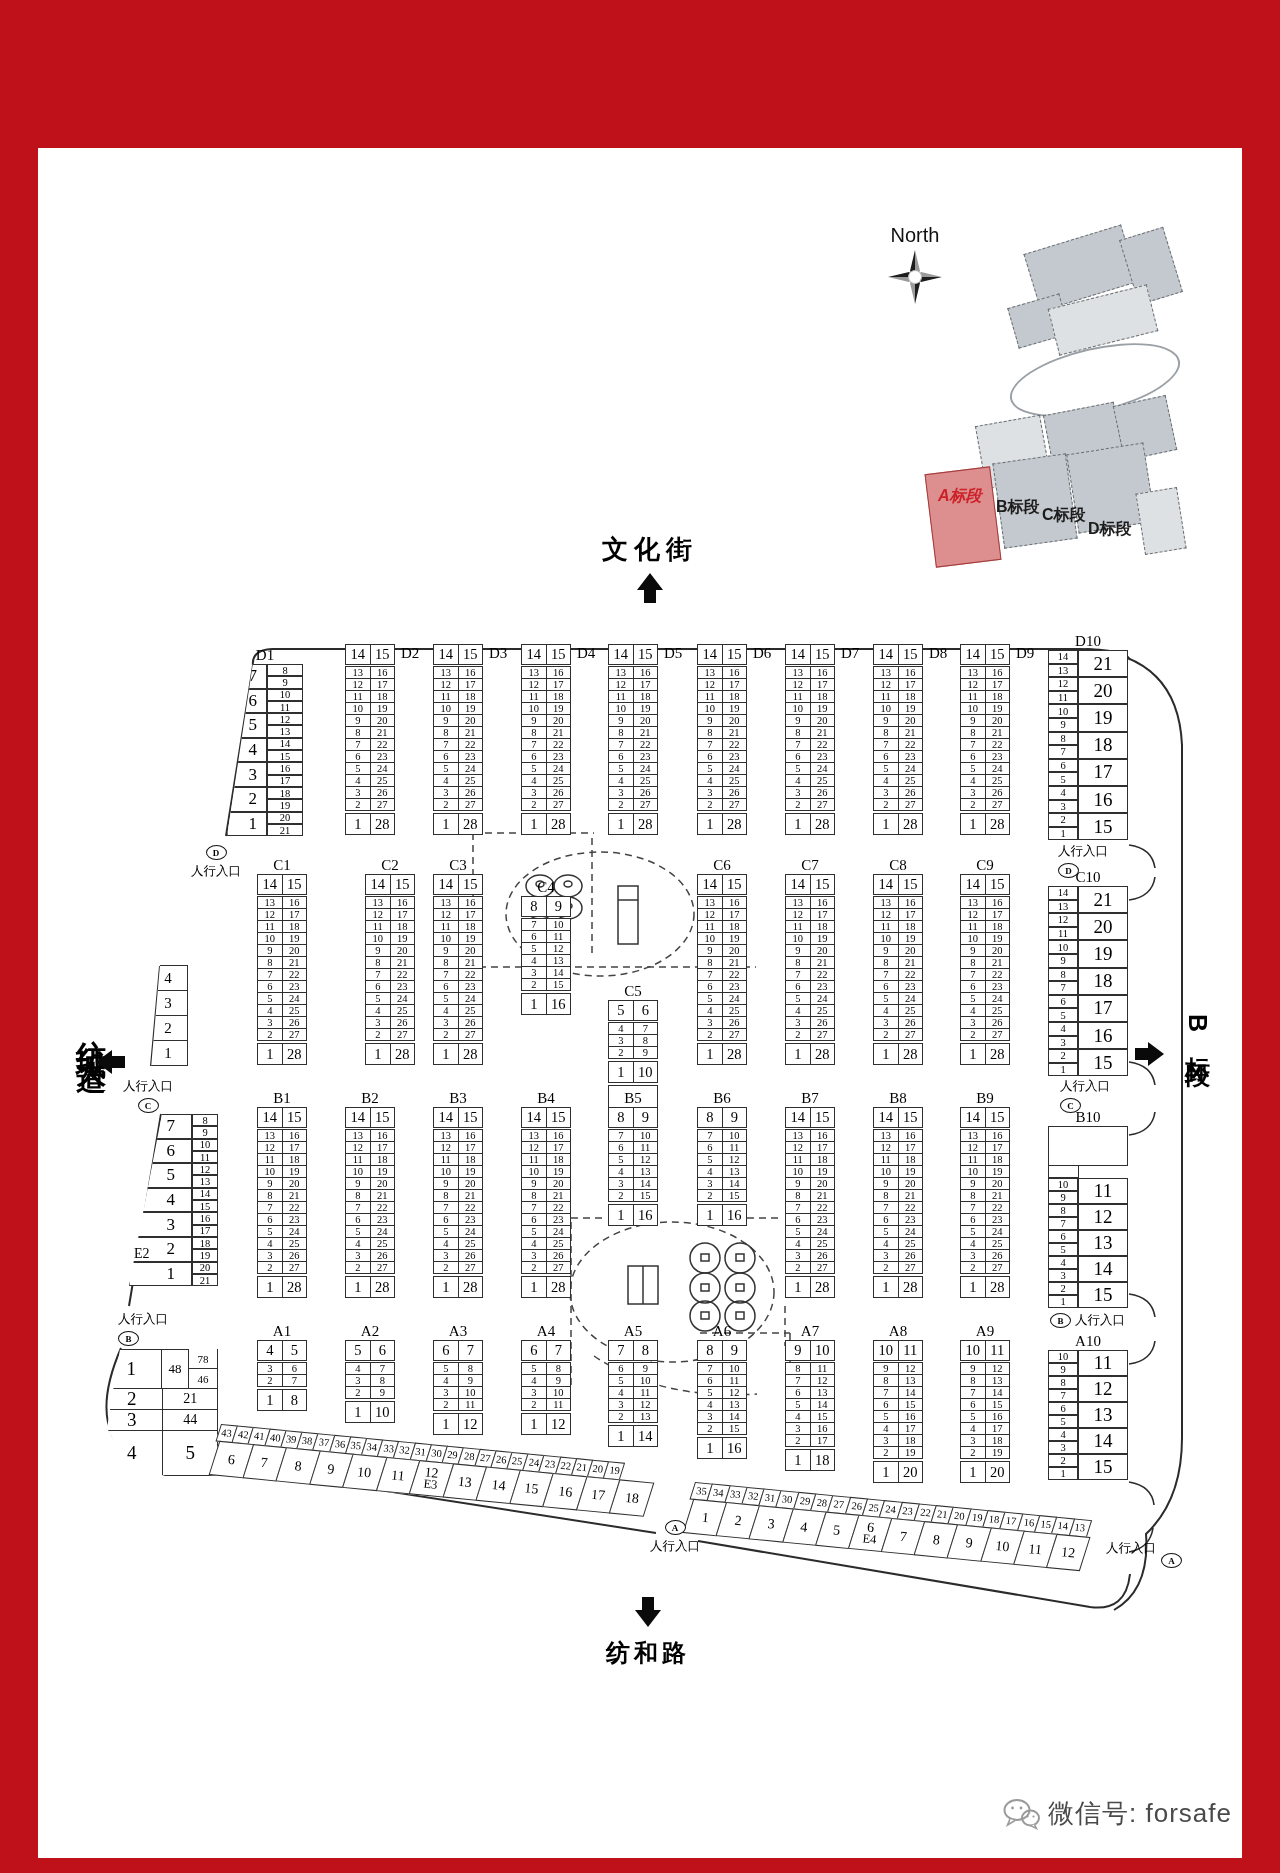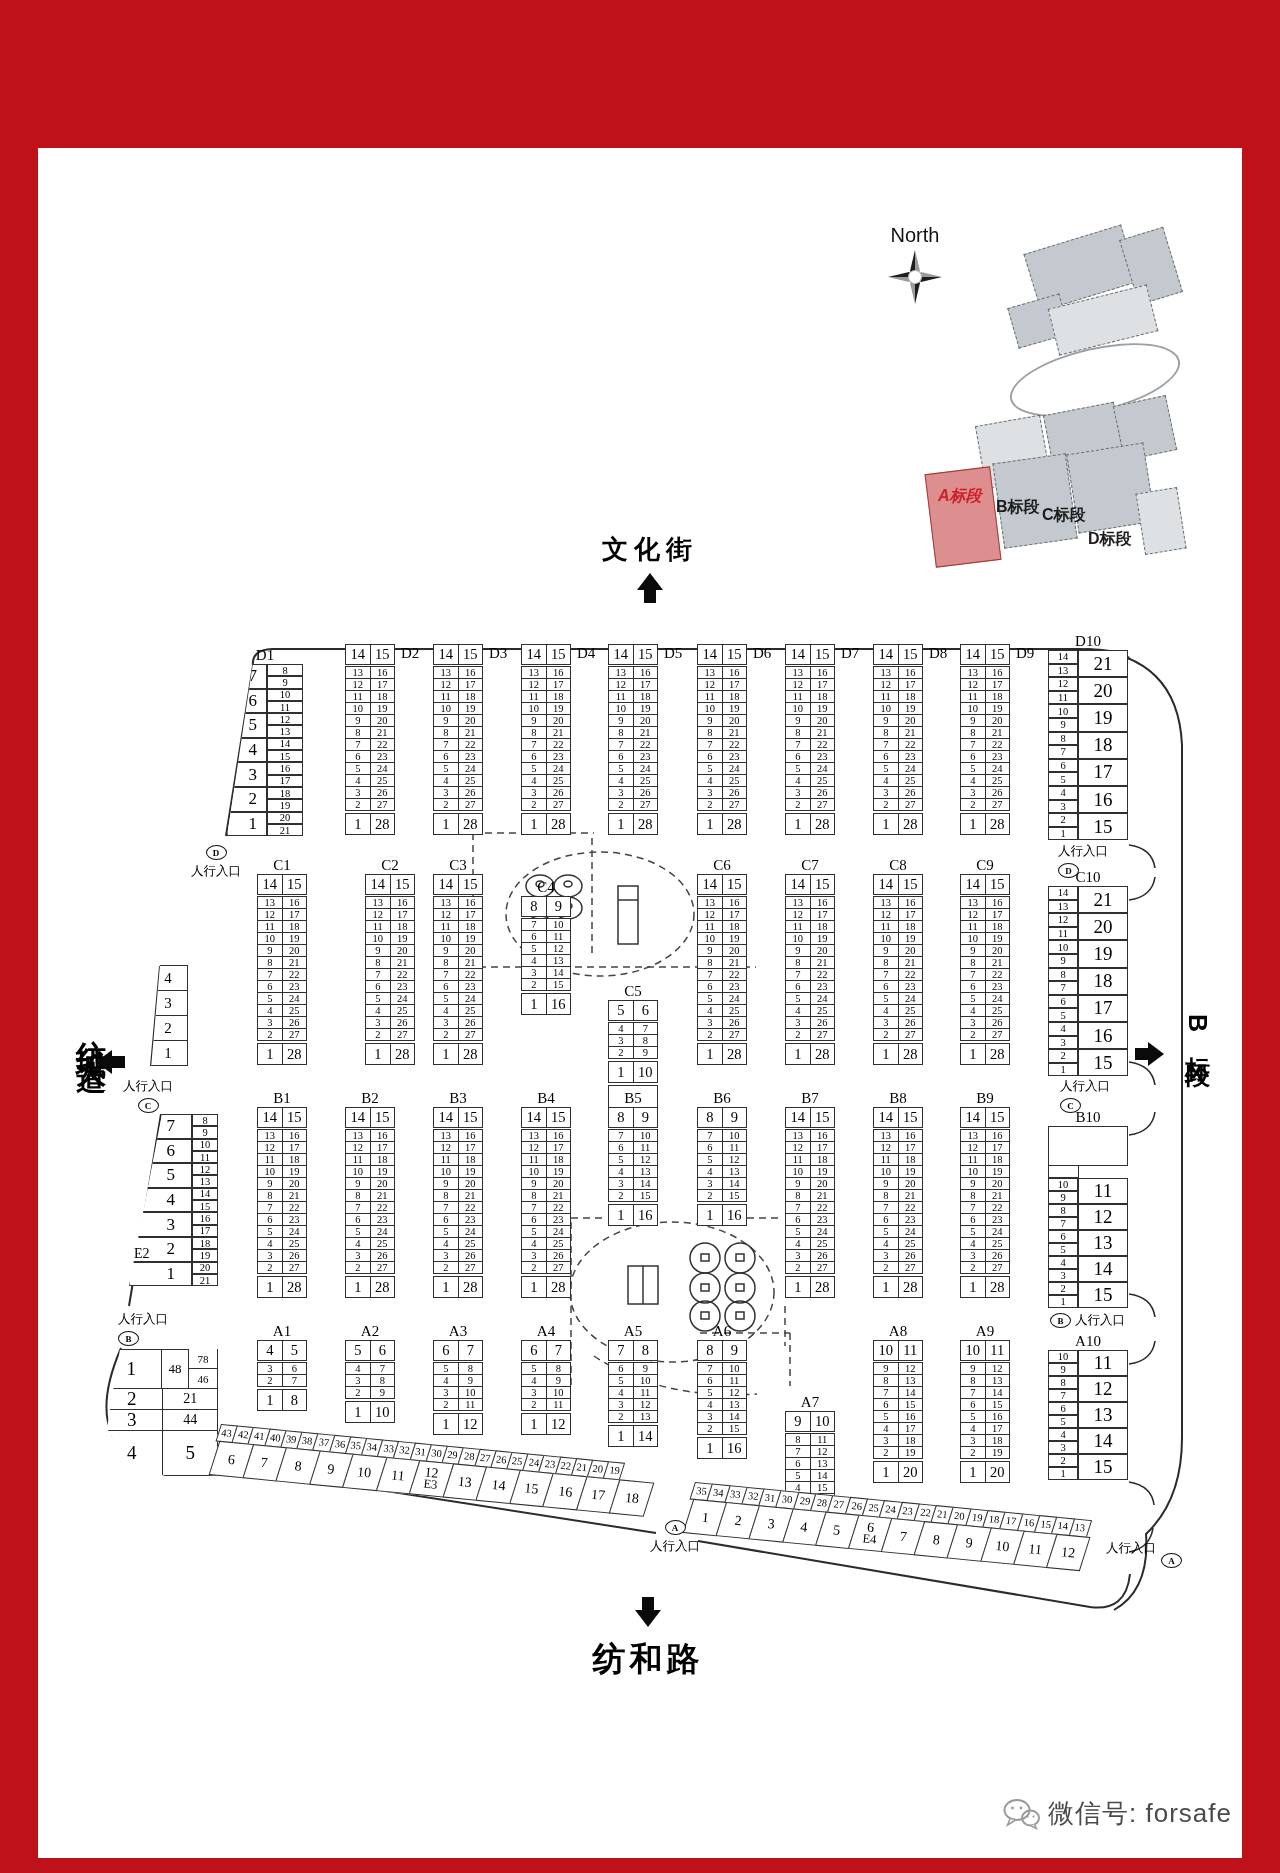--- a/index.html
+++ b/index.html
@@ -25,21 +25,21 @@
   .mmb.lite{background:#dde1e4;}
   .mmb.red{background:#dd8e8e;border:1px solid #a33a3a;}
   .mmband{position:absolute;border:2px solid #9aa0a5;border-radius:50%;background:#fff;}
   .mm-label{position:absolute;font-size:16px;font-weight:bold;color:#1c1c1c;white-space:nowrap;z-index:4;}
   .mm-label.hl{color:var(--accent);font-style:italic;}
   
   .street{position:absolute;z-index:6;color:#000;}
   .s-top{left:583px;top:532px;width:134px;text-align:center;}
   .s-top .stxt{font-size:26px;font-weight:bold;letter-spacing:6px;}
   .s-bottom{left:578px;top:1596px;width:140px;text-align:center;}
-  .s-bottom .stxt{font-size:33px;font-weight:bold;letter-spacing:4px;}
+  .s-bottom .stxt{font-size:24px;font-weight:bold;letter-spacing:4px;}
   .s-left{left:70px;top:1016px;}
   .s-left .stxt{writing-mode:vertical-rl;font-size:30px;font-weight:bold;letter-spacing:8px;}
   .s-right{left:1182px;top:1014px;}
   .s-right .stxt{writing-mode:vertical-rl;font-size:25px;font-weight:bold;letter-spacing:5px;}
   .arr{display:inline-block;position:relative;}
   .arr-up{width:0;height:0;border-left:13px solid transparent;border-right:13px solid transparent;border-bottom:17px solid #0a0a0a;margin:6px auto 0;}
   .arr-up::after{content:"";position:absolute;left:-6px;top:17px;width:12px;height:13px;background:#0a0a0a;}
   .arr-down{width:0;height:0;border-left:13px solid transparent;border-right:13px solid transparent;border-top:17px solid #0a0a0a;margin:0 auto 6px;position:relative;}
   .arr-down::before{content:"";position:absolute;left:-6px;top:-30px;width:12px;height:14px;background:#0a0a0a;}
   .arr-left{position:absolute;left:96px;top:1050px;width:0;height:0;border-top:12px solid transparent;border-bottom:12px solid transparent;border-right:16px solid #0a0a0a;z-index:6;}
@@ -149,21 +149,21 @@
     <div class="mmb lite" style="left:65px;top:192px;width:64px;height:62px;transform:rotate(-10deg);"></div>
     <div class="mmb" style="left:133px;top:180px;width:70px;height:58px;transform:rotate(-11deg);"></div>
     <div class="mmb" style="left:203px;top:172px;width:52px;height:54px;transform:rotate(-12deg);"></div>
     <div class="mmb red" style="left:15px;top:242px;width:64px;height:92px;transform:rotate(-7deg);"></div>
     <div class="mmb" style="left:83px;top:230px;width:72px;height:84px;transform:rotate(-8deg);"></div>
     <div class="mmb" style="left:157px;top:220px;width:76px;height:78px;transform:rotate(-9deg);"></div>
     <div class="mmb lite" style="left:225px;top:262px;width:40px;height:60px;transform:rotate(-9deg);"></div>
     <span class="mm-label hl" style="left:23px;top:258px;">A标段</span>
     <span class="mm-label" style="left:81px;top:269px;">B标段</span>
     <span class="mm-label" style="left:127px;top:277px;">C标段</span>
-    <span class="mm-label" style="left:173px;top:301px;">D标段</span>
+    <span class="mm-label" style="left:173px;top:291px;">D标段</span>
   </div>
 
   <div class="street s-top">
     <div class="stxt">文化街</div>
     <div class="arr arr-up"></div>
   </div>
   <div class="street s-bottom">
     <div class="arr arr-down" style="margin-top:14px;"></div>
     <div class="stxt">纺和路</div>
   </div>
@@ -2125,21 +2125,21 @@
             <span class="cl">2</span>
             <span class="cr">15</span>
           </div>
         </div>
         <div class="br foot">
           <span class="cl">1</span>
           <span class="cr">16</span>
         </div>
       </div>
     </div>
-  <div class="block" id="blk-A7" style="left:785px;top:1411px;">
+  <div class="block" id="blk-A7" style="left:785px;top:1340px;">
       <div class="blabel ">A7</div>
       <div class="bwrap k-std">
         <div class="br head">
           <span class="cl">9</span>
           <span class="cr">10</span>
         </div>
         <div class="bd">
           <div class="br mid">
             <span class="cl">8</span>
             <span class="cr">11</span>

